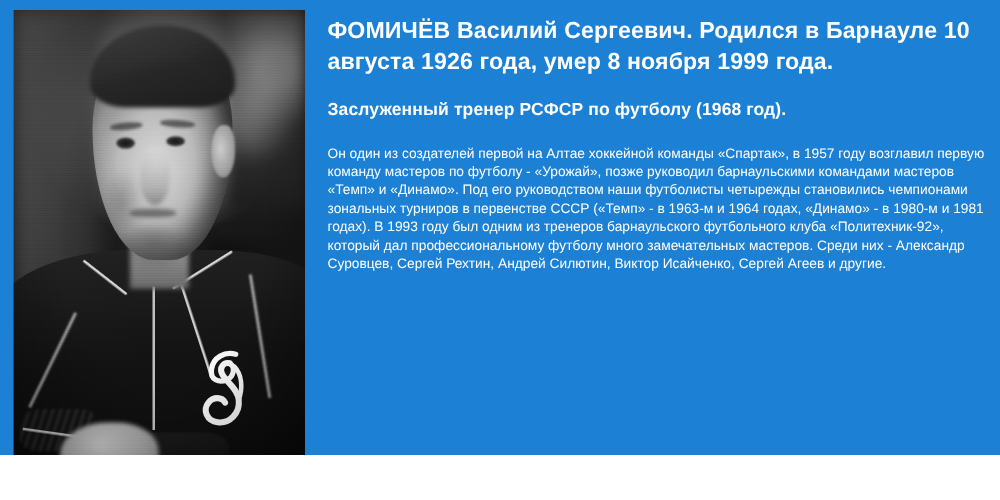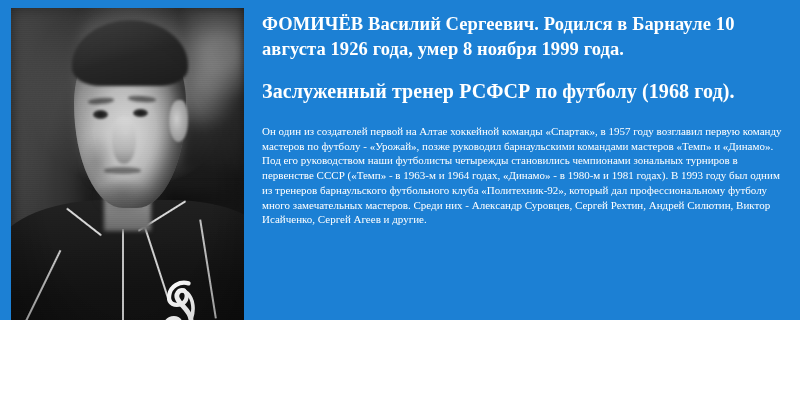--- a/index.html
+++ b/index.html
@@ -4,24 +4,24 @@
 <title>ФОМИЧЁВ Василий Сергеевич</title>
 <style>
   html, body {
     margin: 0;
     padding: 0;
     background: #ffffff;
   }
   #slide {
     position: relative;
     width: 800px;
-    height: 320px;
+    height: 364px;
     background: #1C80D4;
     overflow: hidden;
-    font-family: Liberation Serif, serif;
+    font-family: Liberation Sans, sans-serif;
   }
 
   
   .photo-frame {
     position: absolute;
     left: 11px;
     top: 8px;
     width: 233px;
     height: 384px;
     overflow: hidden;
@@ -315,21 +315,21 @@
   }
   .lead {
     font-weight: bold;
     font-size: 18.5px;
     line-height: 1.33;
     margin: 0 0 17px 0;
     letter-spacing: .1px;
   }
   .subhead {
     font-weight: bold;
-    font-size: 20px;
+    font-size: 14px;
     line-height: 1.33;
     margin: 0 0 19px 0;
     letter-spacing: .1px;
   }
   .body {
     font-weight: normal;
     font-size: 11px;
     line-height: 1.345;
     margin: 0;
     letter-spacing: 0;

